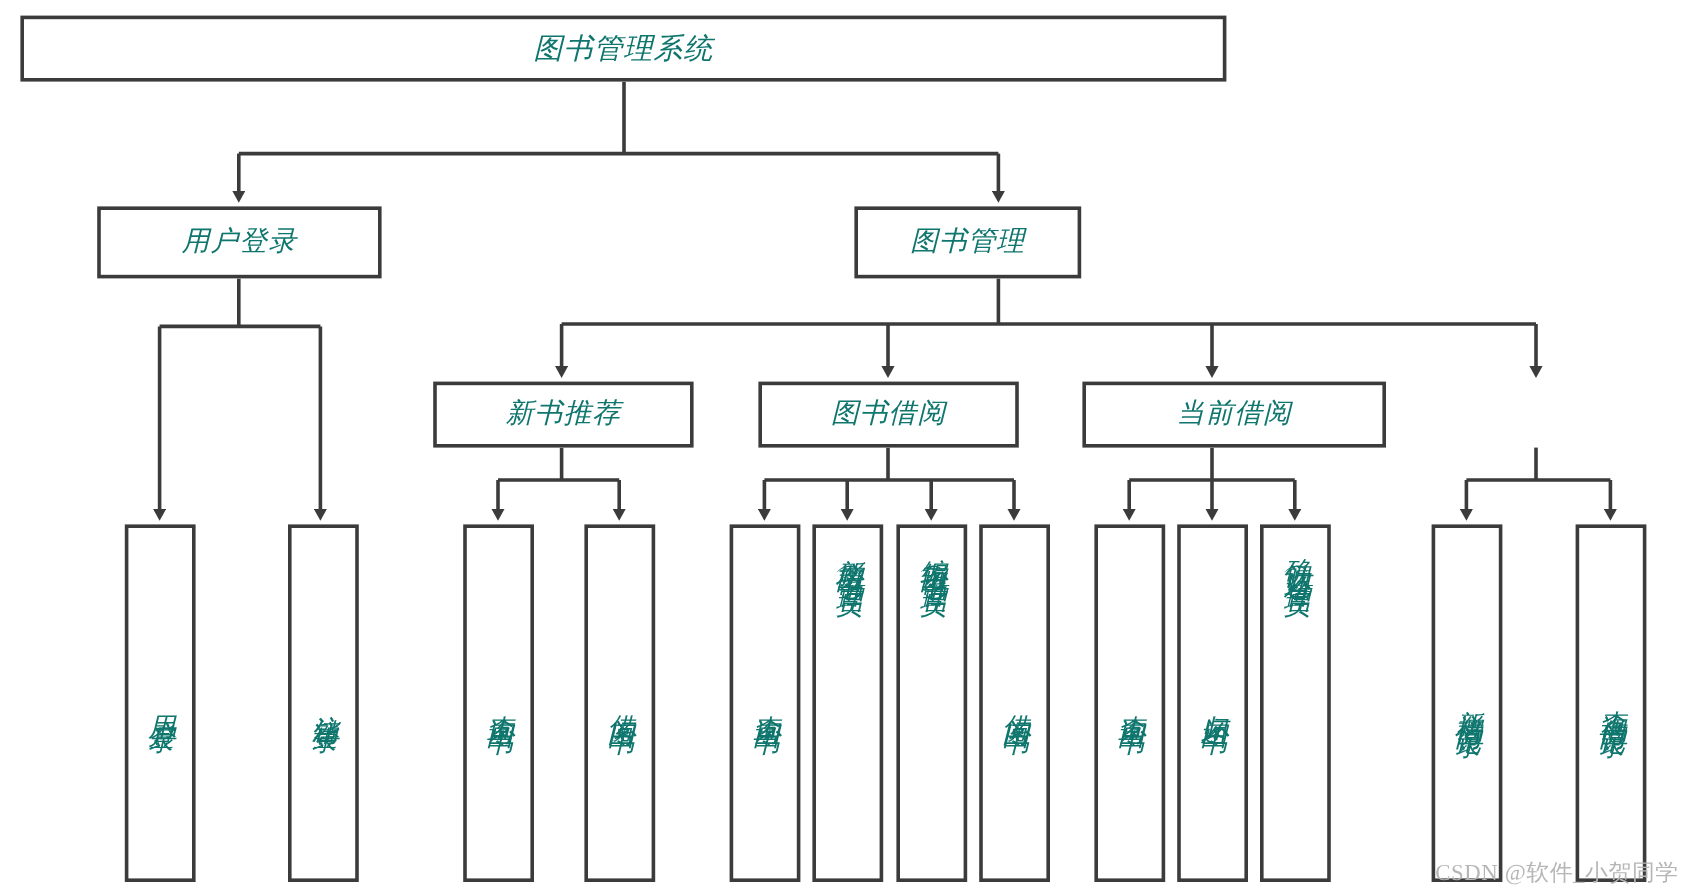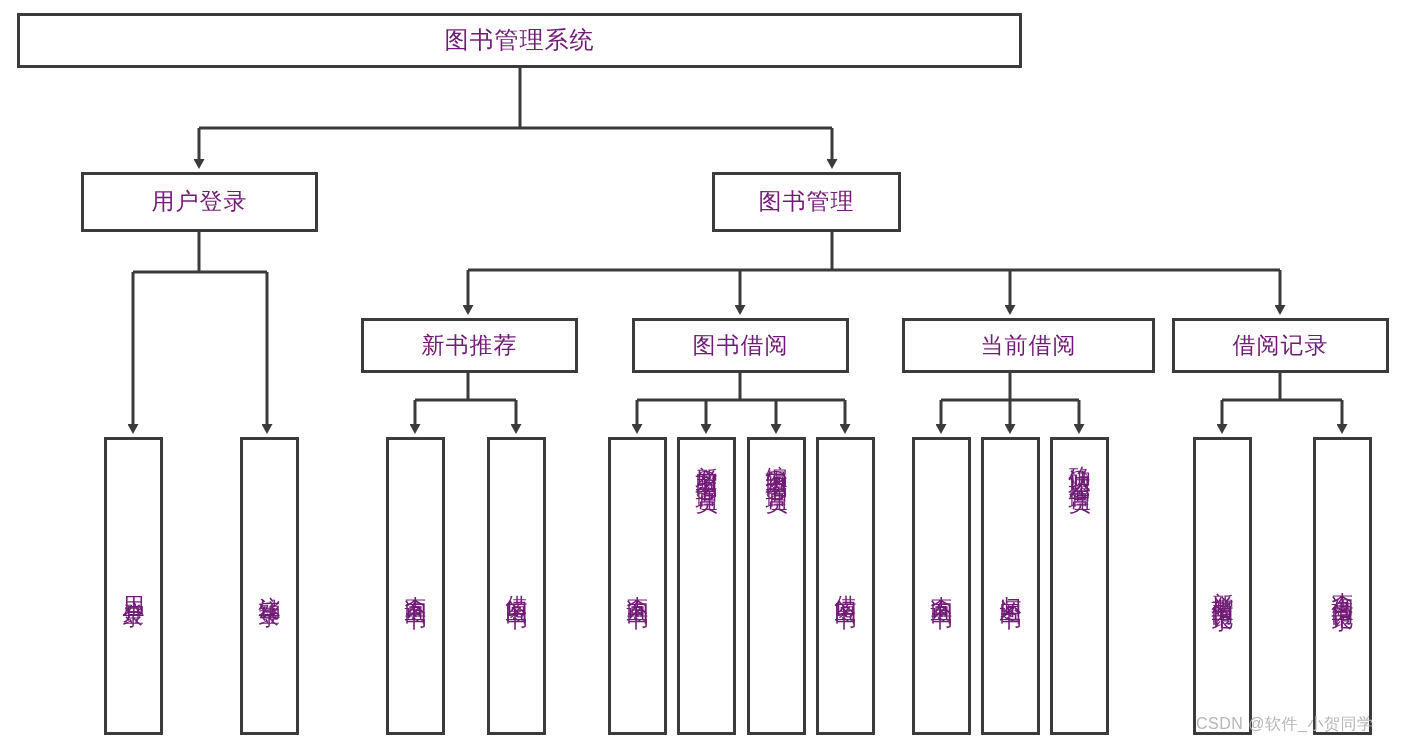--- a/index.html
+++ b/index.html
@@ -27,25 +27,26 @@
     position: absolute;
     box-sizing: border-box;
     background: #ffffff;
     border: 3px solid #3b3b3b;
     display: flex;
     align-items: center;
     justify-content: center;
     z-index: 2;
   }
   .node .label {
-    color: #701a75;
+    color: #0f766e;
     letter-spacing: 1px;
     line-height: 1.12;
     text-align: left;
     white-space: nowrap;
+    font-style: italic;
   }
   
   .node.h .label {
     font-size: 23px;
     writing-mode: horizontal-tb;
   }
   .node.root .label { font-size: 24px; }
   
   .node.v {
     align-items: flex-start;
@@ -60,26 +61,26 @@
     white-space: nowrap;
   }
   .node.v.mid {
     align-items: center;
     padding-top: 0;
   }
   #watermark {
     position: absolute;
     left: 1196px;
     top: 714px;
-    font-size: 16px;
+    font-size: 19px;
     color: #b6b6b6;
     letter-spacing: 0.5px;
     white-space: nowrap;
     z-index: 3;
-    font-family: Liberation Sans, sans-serif;
+    font-family: Liberation Serif, serif;
   }
 </style>
 </head>
 <body>
 
 <div id="stage">
 
   <svg id="edges" viewBox="0 0 1405 747" xmlns="http://www.w3.org/2000/svg">
     <defs>
       <marker id="arr" markerWidth="10" markerHeight="11" refX="1" refY="5.5" orient="auto" markerUnits="userSpaceOnUse">
@@ -146,23 +147,20 @@
 
   <div class="node h" style="left:632px; top:318px; width:217px; height:55px;">
     <span class="label">图书借阅</span>
   </div>
   <div class="node h" style="left:361px; top:318px; width:217px; height:55px;">
     <span class="label">新书推荐</span>
   </div>
   <div class="node h" style="left:902px; top:318px; width:253px; height:55px;">
     <span class="label">当前借阅</span>
   </div>
-  <div class="node h" style="left:1172px; top:318px; width:217px; height:55px;">
-    <span class="label">借阅记录</span>
-  </div>
 
   <div class="node v mid" style="left:104px; top:437px; width:59px; height:298px;">
     <span class="label">用户登录</span>
   </div>
   <div class="node v mid" style="left:240px; top:437px; width:59px; height:298px;">
     <span class="label">注销登录</span>
   </div>
 
   <div class="node v mid" style="left:386px; top:437px; width:59px; height:298px;">
     <span class="label">查询图书</span>

